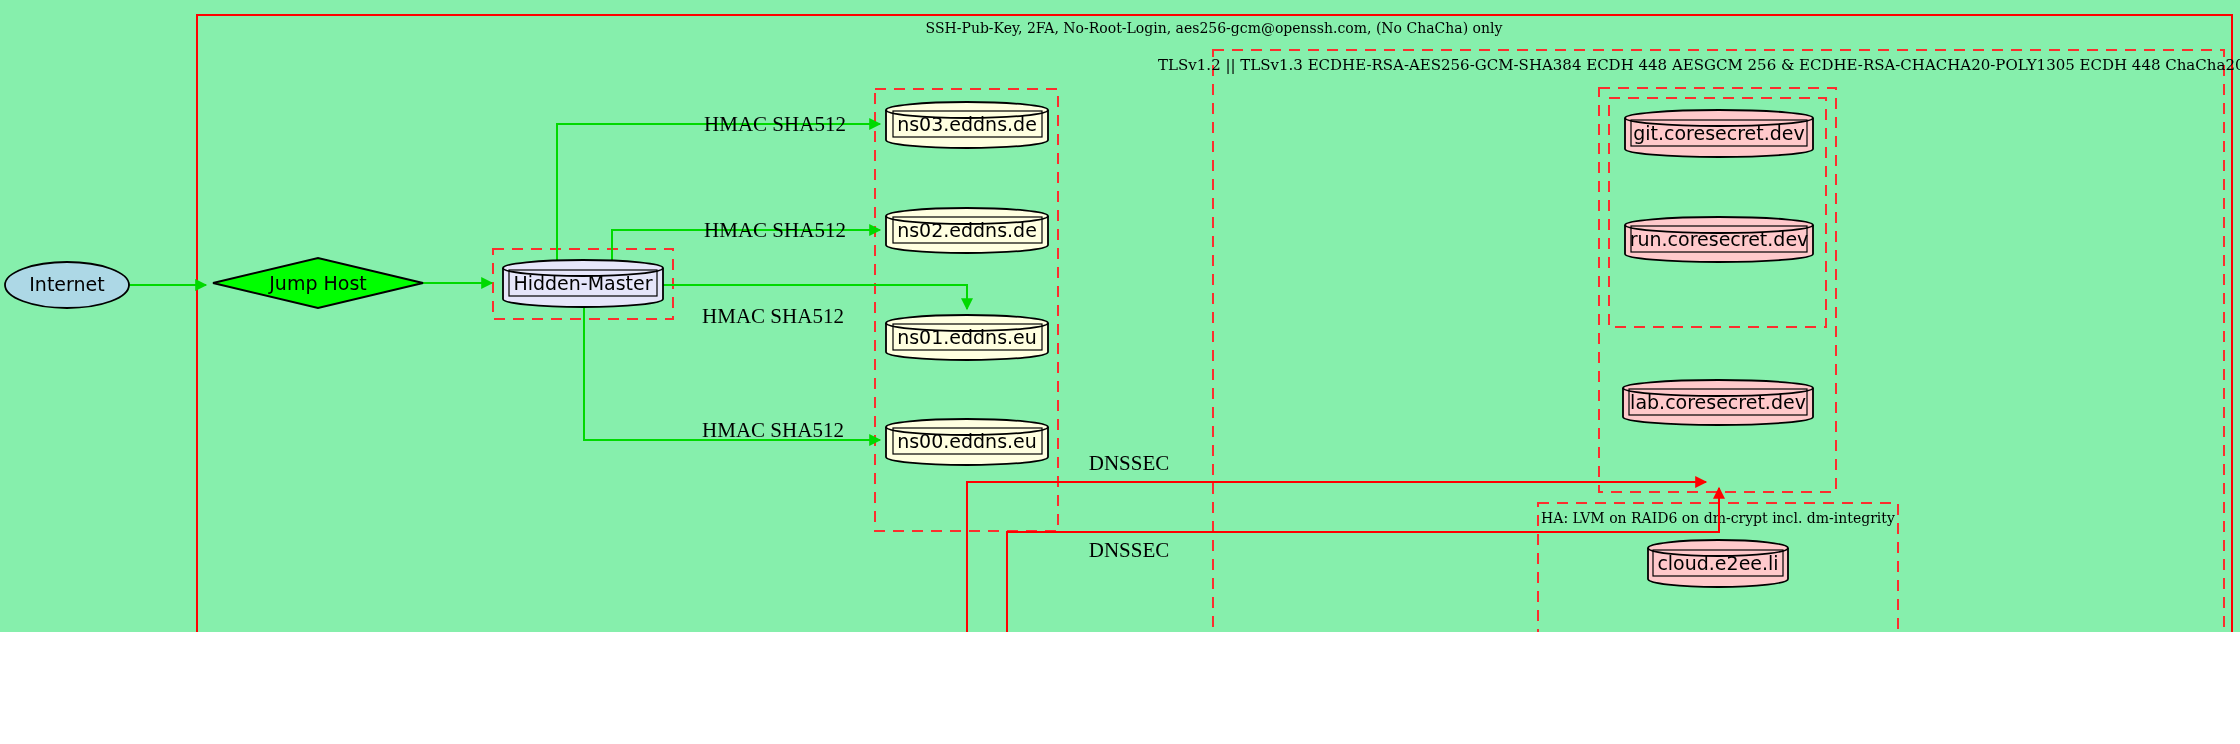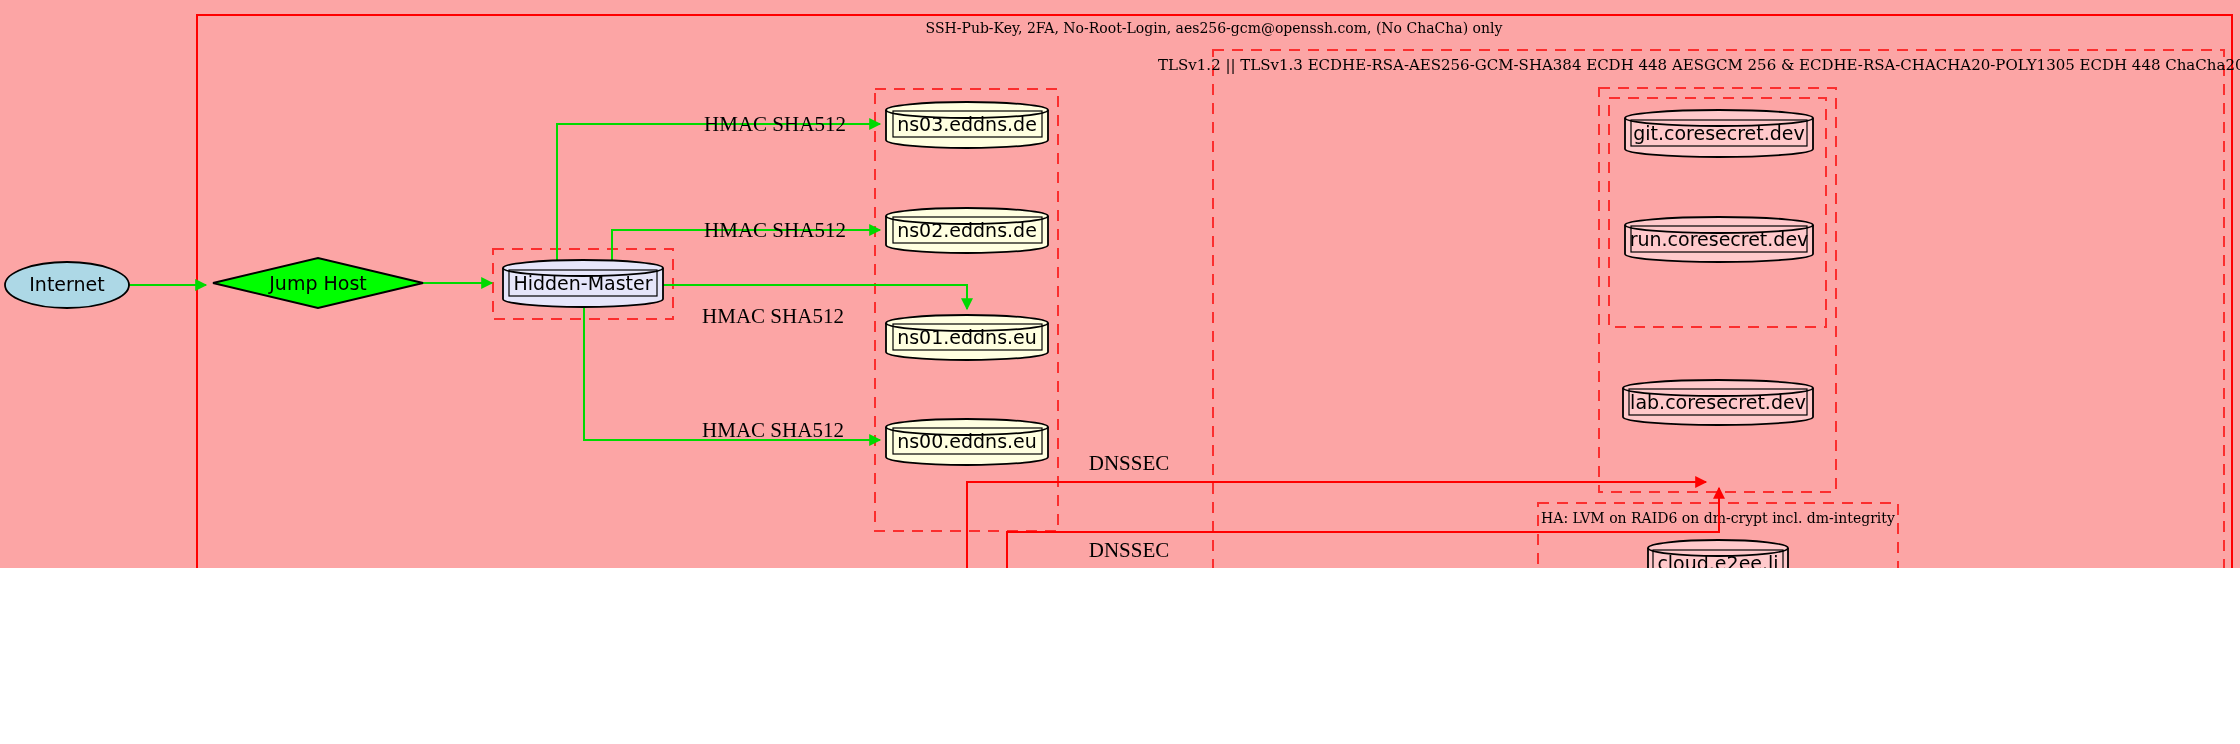--- a/index.html
+++ b/index.html
@@ -1,16 +1,16 @@
 <!DOCTYPE html>
 <html><head>
 <meta charset="utf-8">
 <style>
   html,body { margin:0; padding:0; background:#ffffff; }
-  .stage { position:relative; width:2240px; height:568px; background:#fca5a5; overflow:hidden; }
+  .stage { position:relative; width:2240px; height:632px; background:#86efac; overflow:hidden; }
   svg { display:block; }
   .box-solid  { fill:none; stroke-width:2; }
   .box-dashed { fill:none; stroke-width:2; stroke-dasharray:11 8; }
   .edge { fill:none; stroke-width:2; }
   .shape { stroke:#000000; stroke-width:1.8; }
   .label-rect { fill:none; stroke:#000000; stroke-width:1.2; }
   .node-label { font-family:"DejaVu Sans", sans-serif; font-size:19px; fill:#000000; text-anchor:middle; }
   .edge-label { font-family:"Liberation Serif", serif; font-size:21px; fill:#000000; text-anchor:middle; }
   .cluster-label { font-family:"DejaVu Serif", serif; fill:#000000; text-anchor:middle; }
   .cl-14 { font-size:14px; }

